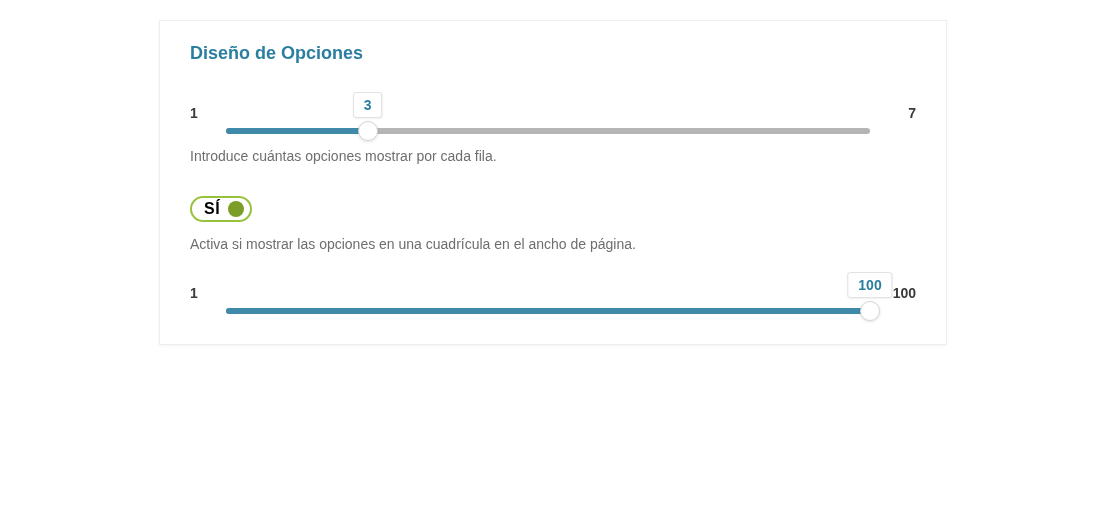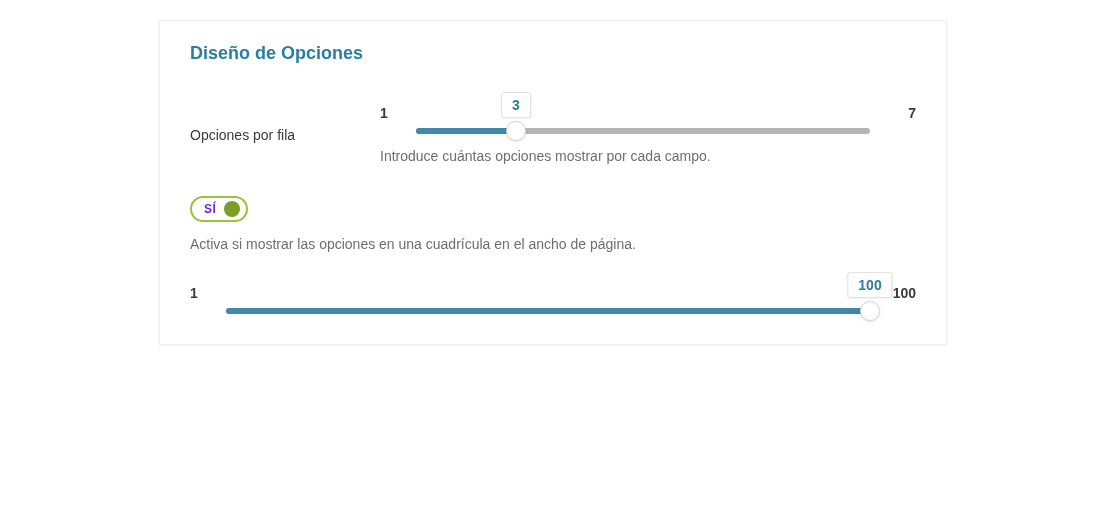--- a/index.html
+++ b/index.html
@@ -105,53 +105,52 @@
     display: inline-flex;
     align-items: center;
     border: 2px solid #98c23c;
     border-radius: 20px;
     height: 26px;
     padding: 0 6px 0 12px;
     gap: 8px;
     cursor: pointer;
   }
   .toggle-text {
-    font-size: 12px;
+    font-size: 16px;
     font-weight: 700;
-    color: #6d28d9;
+    color: #000000;
     letter-spacing: 0.5px;
   }
   .toggle-knob {
     width: 16px; height: 16px;
     background: #7a9e27;
     border-radius: 50%;
   }
 </style>
 </head>
 <body>
 
 <div class="panel">
 
   <div class="section-title">Diseño de Opciones</div>
 
   <div class="row">
-    <div class="row-label">Opciones por fila</div>
     <div class="row-content">
       <div class="slider-wrap">
         <div class="slider-min">1</div>
         <div class="slider-track-area">
           <div class="slider-bubble" id="bub1" style="left: 22%;">3</div>
           <div class="slider-track">
             <div class="slider-fill" id="fill1" style="width: 22%;"></div>
             <div class="slider-handle" id="hnd1" style="left: 22%;"></div>
           </div>
         </div>
         <div class="slider-max">7</div>
       </div>
-      <div class="help">Introduce cuántas opciones mostrar por cada campo.</div>
+      <div class="help">Introduce cuántas opciones mostrar por cada fila.</div>
     </div>
   </div>
 
   <div class="row" style="margin-top:32px;">
     <div class="row-content">
       <div class="toggle-pill">
         <span class="toggle-text">SÍ</span>
         <span class="toggle-knob"></span>
       </div>
       <div class="help">Activa si mostrar las opciones en una cuadrícula en el ancho de página.</div>

